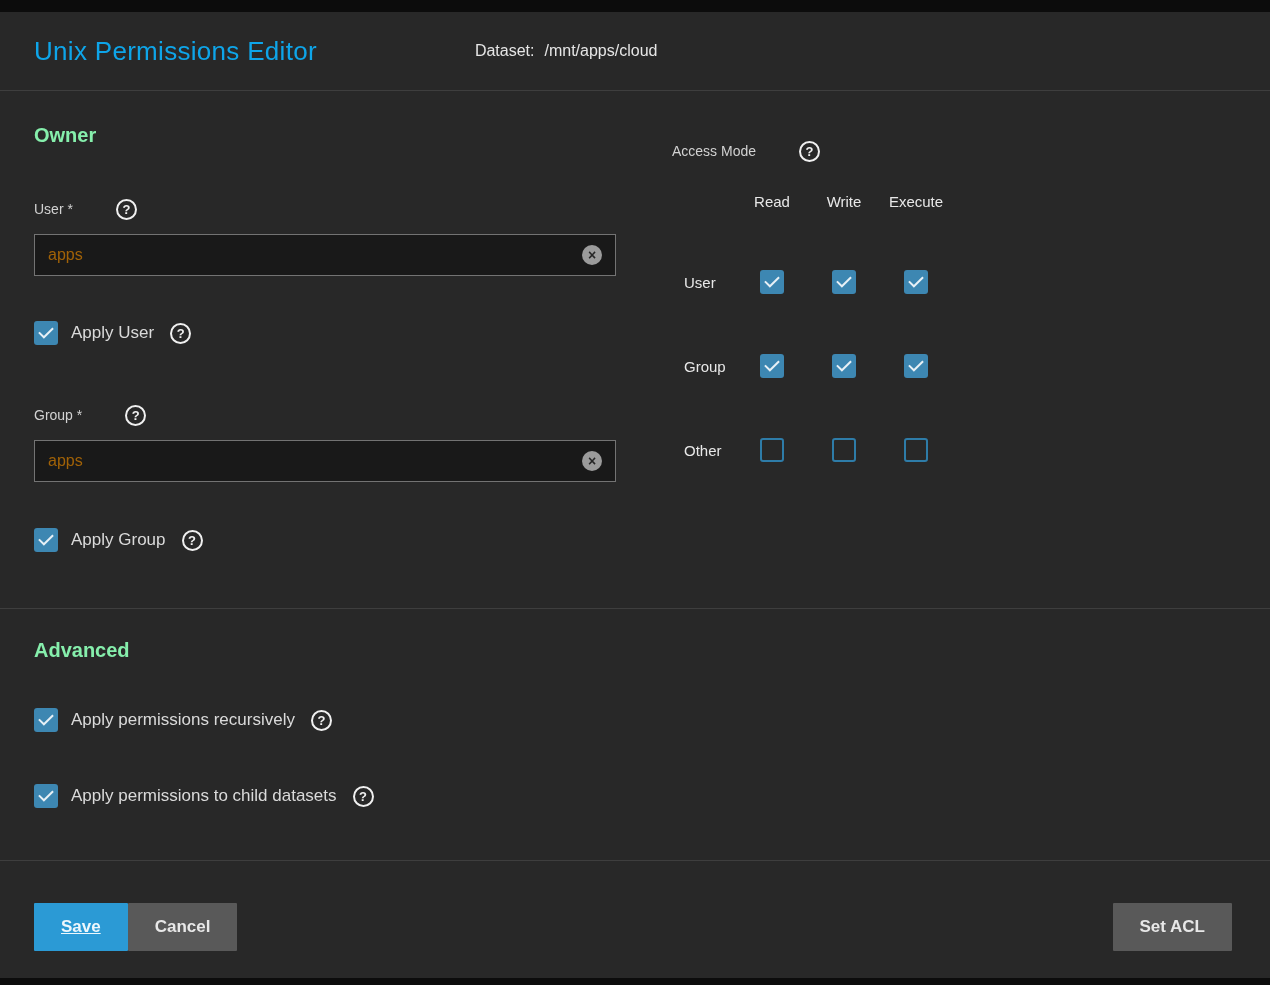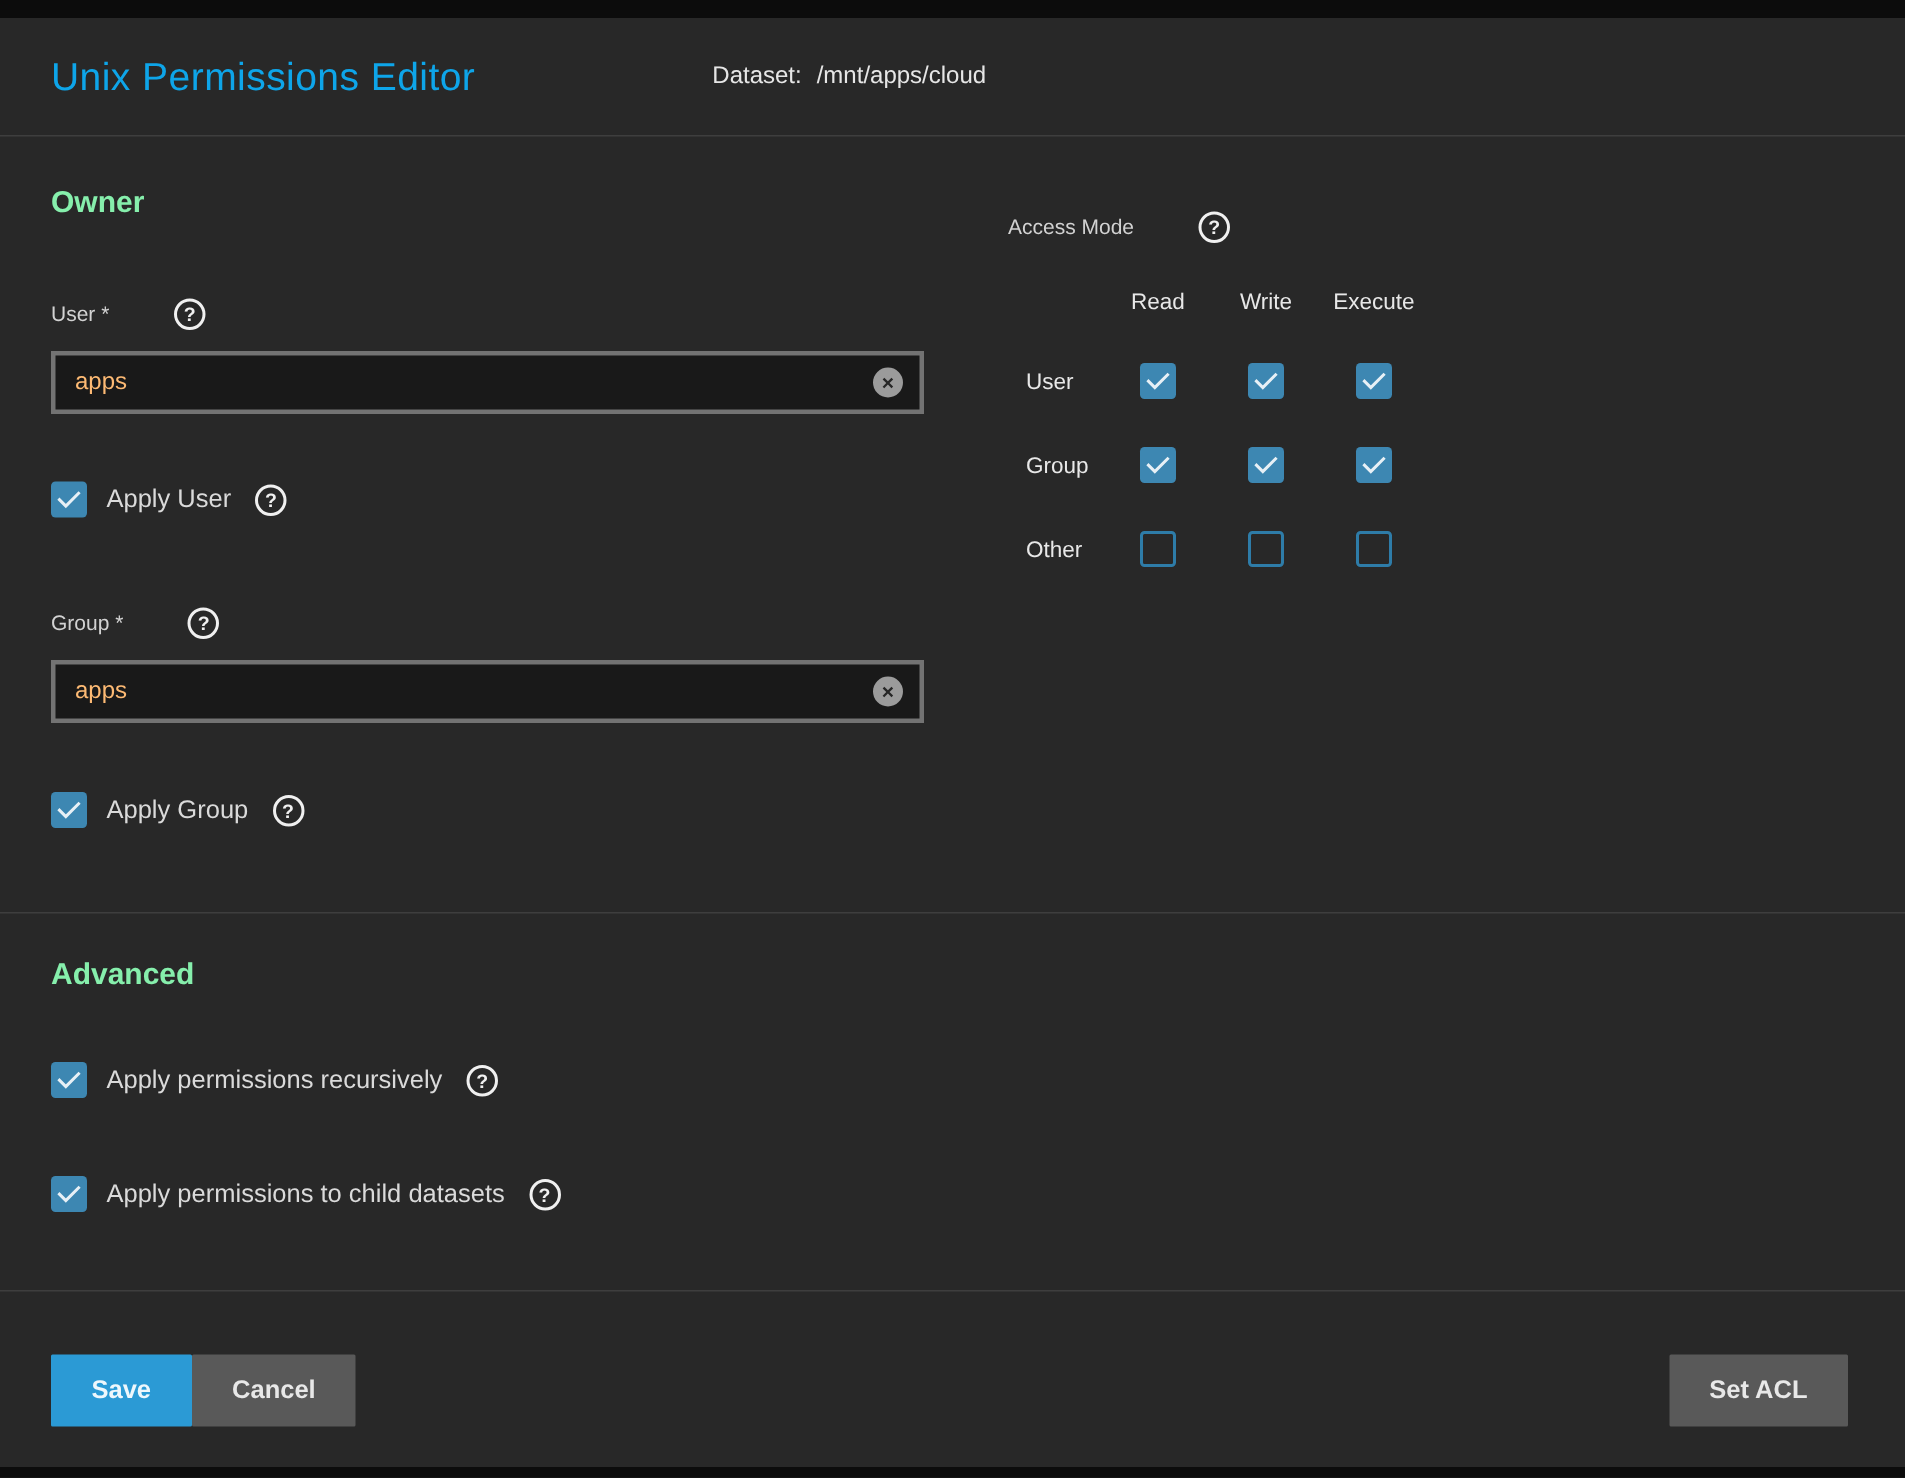--- a/index.html
+++ b/index.html
@@ -36,22 +36,22 @@
 
   .help-icon {
     width:21px; height:21px; border:2px solid #f0f0f0; border-radius:50%;
     display:inline-flex; align-items:center; justify-content:center;
     cursor:pointer; flex:none;
   }
   .help-icon .q { font-size:13px; font-weight:700; color:#f0f0f0; line-height:1; }
 
   .input-wrap { position:relative; margin-top:13px; height:42px; }
   .text-input {
-    width:100%; height:42px; background:#191919; border:3px solid #737373;
-    color:#fdba74; font-size:16px; padding:0 46px 0 13px; font-family:inherit; outline:none;
+    width:100%; height:42px; background:#191919; border:1px solid #737373;
+    color:#a16207; font-size:16px; padding:0 46px 0 13px; font-family:inherit; outline:none;
   }
   .clear-btn {
     position:absolute; right:14px; top:11px; width:20px; height:20px; border-radius:50%;
     background:#9b9b9b; display:flex; align-items:center; justify-content:center; cursor:pointer;
   }
   .clear-btn .x { color:#262626; font-size:14px; font-weight:700; line-height:1; margin-top:-1px; }
 
   
   .cb {
     width:24px; height:24px; border-radius:3px; border:2px solid #2e7ca8;
@@ -68,39 +68,39 @@
   .cb-row .cb-label { margin-left:13px; font-size:17px; color:#dadada; }
   .cb-row .help-icon { margin-left:16px; }
   .row-apply-user { margin-top:45px; }
   .row-group-label { margin-top:58px; }
   .row-apply-group { margin-top:46px; }
 
   
   .access-grid {
     margin-top:30px; display:grid;
     grid-template-columns:64px 72px 72px 72px;
-    row-gap:32px; align-items:center;
+    row-gap:60px; align-items:center;
   }
   .ag-head { text-align:center; font-size:15px; color:#e8e8e8; }
   .ag-rowlabel { font-size:15px; color:#e8e8e8; padding-left:12px; }
   .ag-cell { display:flex; justify-content:center; }
 
   
   .advanced { height:251px; flex:none; padding:0 34px; }
   .advanced h2.section { margin-top:27px; }
   .adv-row-1 { margin-top:44px; }
   .adv-row-2 { margin-top:52px; }
 
   
   .footer { height:117px; flex:none; display:flex; align-items:flex-start; padding:42px 38px 0 34px; }
   .btn {
     height:48px; border:none; font-family:inherit; font-size:17px; font-weight:700;
     cursor:pointer; border-radius:1px; padding:0 27px; line-height:48px;
   }
-  .btn.primary { background:#2b9ad5; color:#eef7fc; }
+  .btn.primary { background:#2b9ad5; color:#eef7fc;text-decoration:underline; }
   .btn.gray { background:#595959; color:#e8e8e8; }
   .btn + .btn { margin-left:0; }
   .flex-spacer { flex:1; }
 </style>
 </head>
 <body>
 
 <div class="screen">
   <div class="strip top"></div>
 

